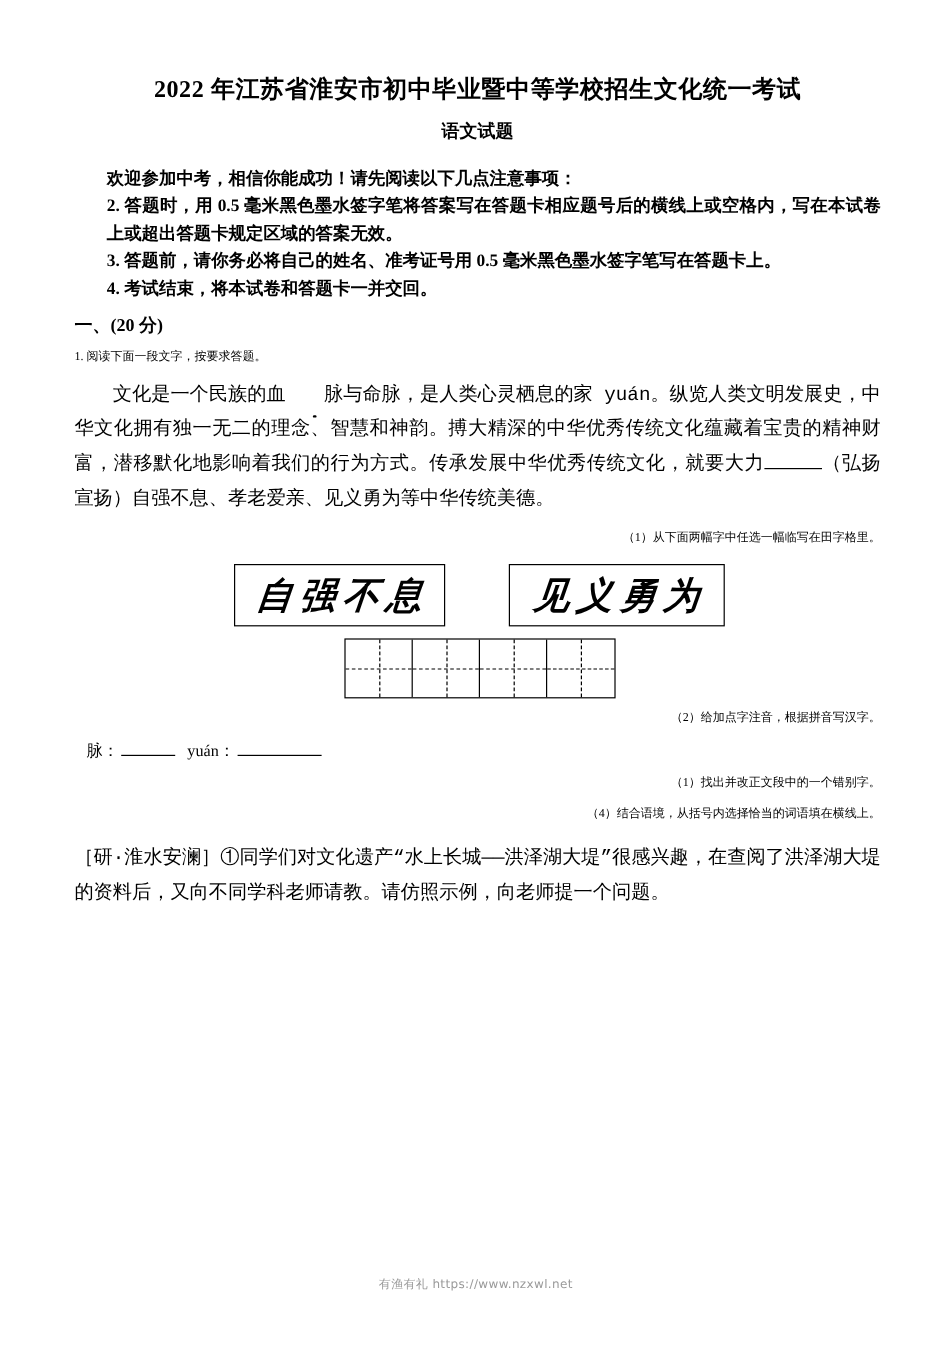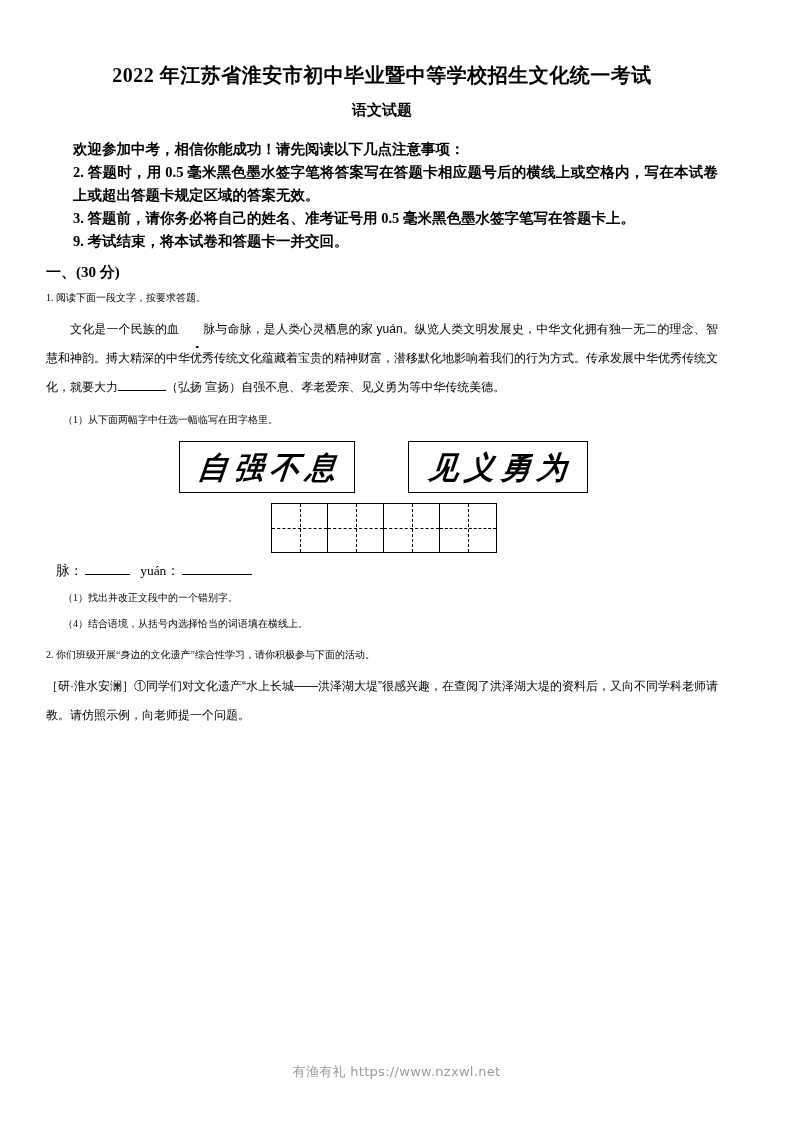--- a/index.html
+++ b/index.html
@@ -16,21 +16,21 @@
     overflow: hidden;
   }
   .page {
     position: absolute;
     left: 0; top: 0;
     width: 793px;
     height: 1122px;
   }
   .content {
     position: absolute;
-    left: 46px;
+    left: 62px;
     top: 60px;
     width: 672px;
   }
 
   
   .title-main {
     text-align: center;
     font-size: 20px;
     font-weight: bold;
     letter-spacing: 0.5px;
@@ -68,30 +68,31 @@
   }
 
   
   .q-line {
     font-size: 10px;
     line-height: 26px;
     margin: 0;
   }
   .q-indent {
     padding-left: 17px;
+    text-align: right;
   }
 
   
   .passage {
     margin-top: 4px;
-    font-size: 12px;
+    font-size: 16px;
     line-height: 29px;
     text-align: justify;
     text-justify: inter-ideograph;
-    font-family: Liberation Sans, sans-serif;
+    font-family: Liberation Mono, monospace;
   }
   .passage p {
     margin: 0;
     text-indent: 2em;
   }
   .passage p.cont {
     text-indent: 0;
   }
   .dotted-char {
     position: relative;
@@ -198,43 +199,43 @@
   .gap-sm { height: 5px; }
 
   
   .watermark {
     position: absolute;
     left: 0;
     top: 1063px;
     width: 793px;
     text-align: center;
     font-family: "DejaVu Sans", "Liberation Sans", sans-serif;
-    font-size: 13px;
+    font-size: 10px;
     color: #9a9a9a;
     letter-spacing: 0.3px;
   }
 </style>
 </head>
 <body>
 
 <div class="page">
 
   <div class="content">
 
     <h1 class="title-main">2022 年江苏省淮安市初中毕业暨中等学校招生文化统一考试</h1>
     <h2 class="title-sub">语文试题</h2>
 
     <div class="instructions">
       <p class="instr-line">欢迎参加中考，相信你能成功！请先阅读以下几点注意事项：</p>
       <p class="instr-line">2. 答题时，用 0.5 毫米黑色墨水签字笔将答案写在答题卡相应题号后的横线上或空格内，写在本试卷上或超出答题卡规定区域的答案无效。</p>
       <p class="instr-line">3. 答题前，请你务必将自己的姓名、准考证号用 0.5 毫米黑色墨水签字笔写在答题卡上。</p>
-      <p class="instr-line">9. 考试结束，将本试卷和答题卡一并交回。</p>
-    </div>
-
-    <p class="section-heading">一、(30 分)</p>
+      <p class="instr-line">4. 考试结束，将本试卷和答题卡一并交回。</p>
+    </div>
+
+    <p class="section-heading">一、(20 分)</p>
 
     <p class="q-line">1. 阅读下面一段文字，按要求答题。</p>
 
     <div class="passage">
       <p><span>文化是一个民族的血</span><span class="dotted-char">脉</span><span>与命脉，是人类心灵栖息的家 yuán。纵览人类文明发展史，中华文化拥有独一无二的理念、智慧和神韵。搏大精深的中华优秀传统文化蕴藏着宝贵的精神财富，潜移默化地影响着我们的行为方式。传承发展中华优秀传统文化，就要大力</span><span class="ul-blank w48"></span><span>（弘扬 宣扬）自强不息、孝老爱亲、见义勇为等中华传统美德。</span></p>
     </div>
 
     <div class="gap-sm"></div>
 
     <p class="q-line q-indent">（1）从下面两幅字中任选一幅临写在田字格里。</p>
@@ -250,34 +251,34 @@
 
     <div class="tianzige-wrap">
       <div class="tianzige">
         <div class="tz-cell"></div>
         <div class="tz-cell"></div>
         <div class="tz-cell"></div>
         <div class="tz-cell"></div>
       </div>
     </div>
 
+    <p class="q-line q-indent">（2）给加点字注音，根据拼音写汉字。</p>
 
     <p class="answer-line">
       <span class="lbl">脉：</span><span class="ul-blank w45"></span>
       &nbsp;&nbsp;<span class="lbl">yuán：</span><span class="ul-blank w70"></span>
     </p>
 
     <p class="q-line q-indent">（1）找出并改正文段中的一个错别字。</p>
 
 
     <p class="q-line q-indent">（4）结合语境，从括号内选择恰当的词语填在横线上。</p>
 
     <div class="gap-sm"></div>
 
-    <p class="q-line">2. 你们班级开展“身边的文化遗产”综合性学习，请你积极参与下面的活动。</p>
 
     <div class="passage">
       <p class="cont">［研·淮水安澜］①同学们对文化遗产“水上长城——洪泽湖大堤”很感兴趣，在查阅了洪泽湖大堤的资料后，又向不同学科老师请教。请仿照示例，向老师提一个问题。</p>
     </div>
 
   </div>
 
   <div class="watermark">有渔有礼 https://www.nzxwl.net</div>
 
 </div>

